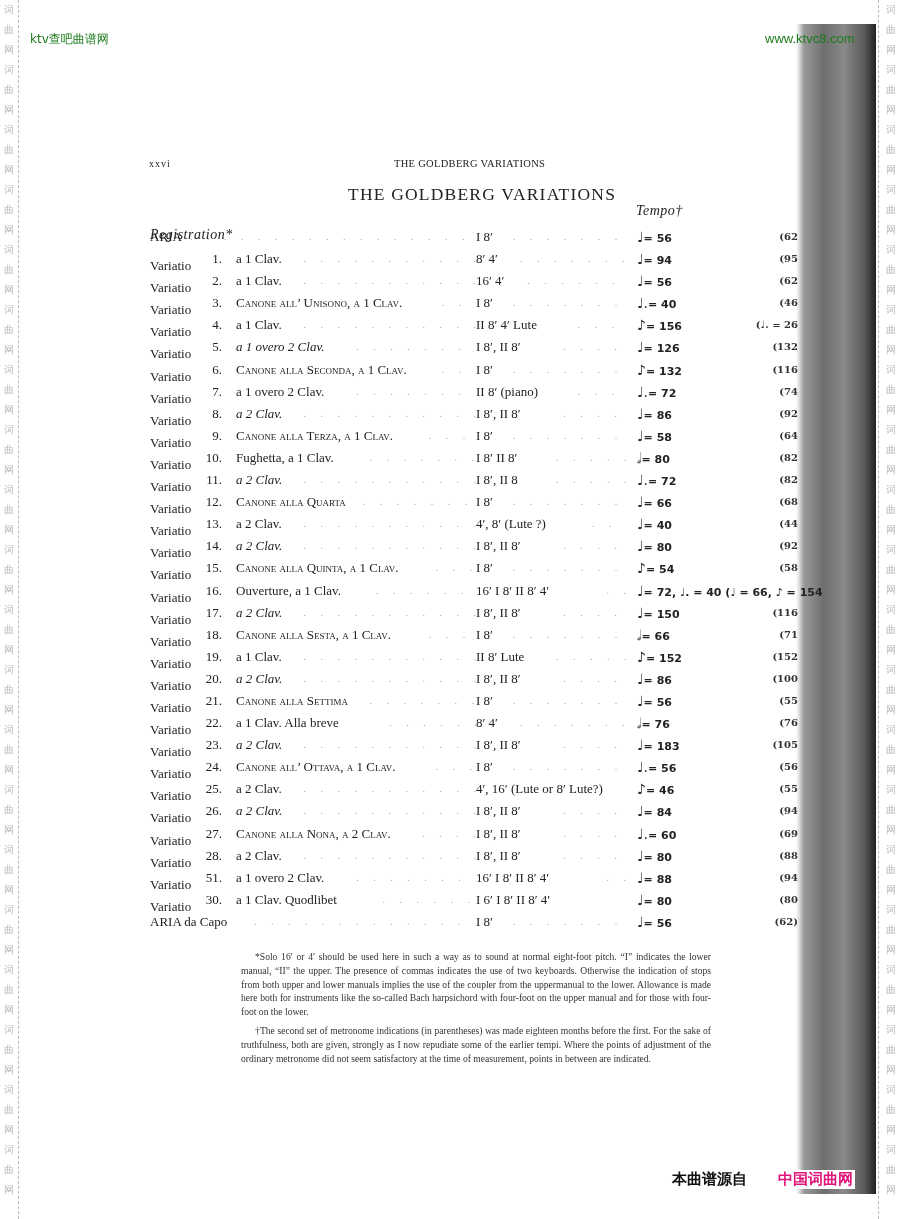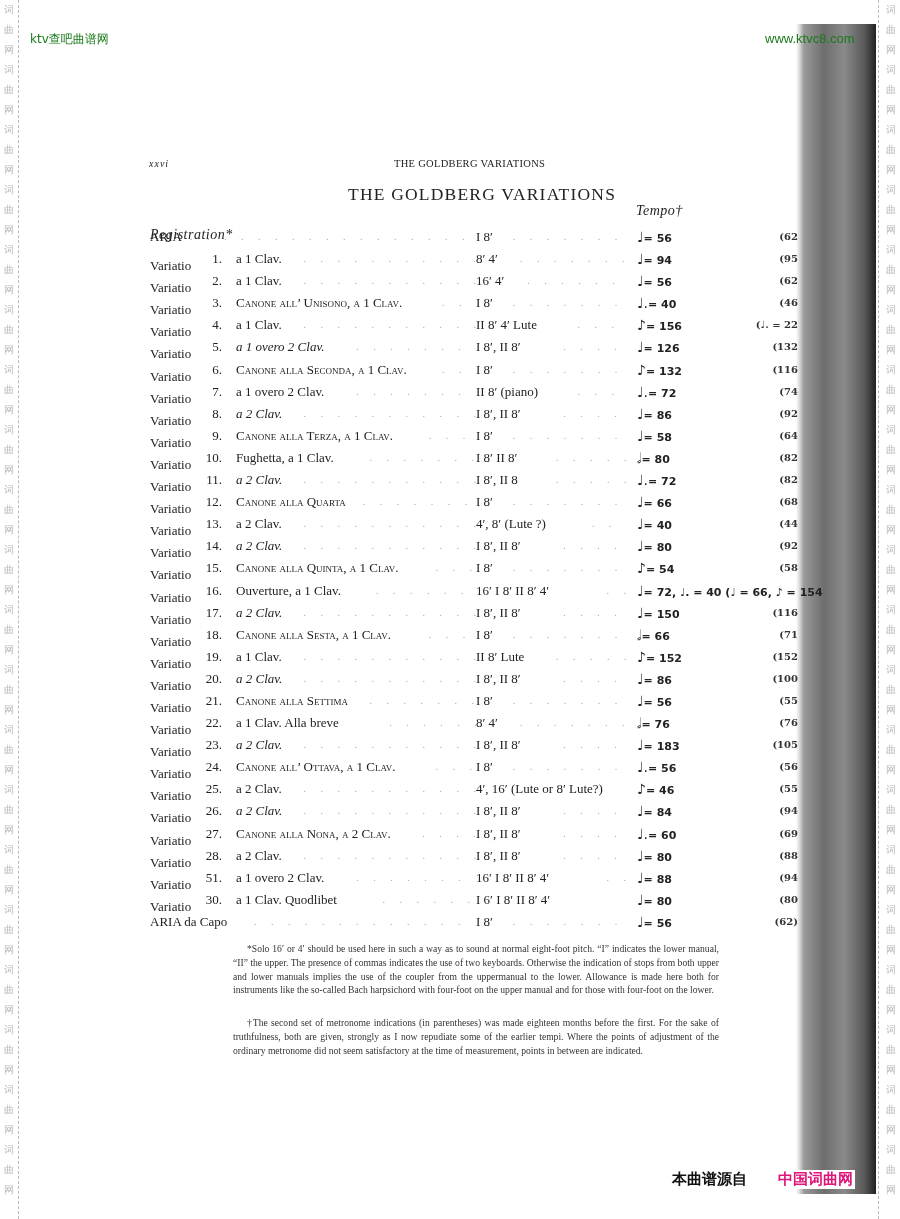--- a/index.html
+++ b/index.html
@@ -7,21 +7,21 @@
   .side{position:absolute;top:0;width:14px;height:1219px;font-family:"DejaVu Sans",sans-serif;font-size:10px;color:#bbb;line-height:20px;text-align:center;}
   .side.left{left:2px;}
   .side.right{right:2px;}
   .side .grp{height:60px;}
   .vline{position:absolute;top:0;height:1219px;border-left:1px dashed #bbb;}
   .wm-left{position:absolute;left:30px;top:31px;font-family:"DejaVu Sans",sans-serif;font-size:12px;color:#1a7a1a;}
   .wm-right{position:absolute;left:765px;top:31px;font-family:"Liberation Sans",sans-serif;font-size:13px;color:#1a7a1a;z-index:3;}
   .scan-shadow{position:absolute;left:796px;top:24px;width:80px;height:1170px;background:linear-gradient(to right,#fff 0%,#ddd 4%,#999 10%,#6e6e6e 35%,#8a8a8a 60%,#5a5a5a 85%,#222 100%);z-index:1;}
   .footer-src{position:absolute;left:668px;top:1170px;font-family:"DejaVu Sans",sans-serif;font-size:15px;font-weight:bold;color:#111;background:#fff;padding:0 4px;z-index:3;}
   .footer-site{position:absolute;left:776px;top:1170px;font-family:"DejaVu Sans",sans-serif;font-size:15px;font-weight:bold;color:#e0157a;background:#fff;padding:0 2px;z-index:3;}
-  .pageno{position:absolute;left:149px;top:158px;font-size:10px;letter-spacing:1px;font-style:italic;}
+  .pageno{position:absolute;left:149px;top:158px;font-size:10px;letter-spacing:1px;}
   .running{position:absolute;left:394px;top:158px;font-size:10.5px;letter-spacing:0.3px;}
   .title{position:absolute;left:348px;top:184px;font-size:17.5px;letter-spacing:1.2px;}
   .h-reg{position:absolute;left:150px;top:203px;font-size:14px;font-style:italic;letter-spacing:0.5px;margin-top:24px;}
   .h-tempo{position:absolute;left:636px;top:203px;font-size:14px;font-style:italic;letter-spacing:0.5px;}
   .rows{position:absolute;left:150px;top:228px;width:660px;z-index:2;}
   .row{position:relative;height:22.1px;font-size:13px;line-height:18px;}
   .row .name{position:absolute;left:0;top:7px;white-space:nowrap;}
   .row .num{position:absolute;left:52px;width:20px;text-align:right;}
   .row .desc{position:absolute;left:86px;top:0;white-space:nowrap;}
   .row.aria .desc{left:0;}
@@ -29,21 +29,21 @@
   .row .stops{position:absolute;left:326px;top:0;white-space:nowrap;}
   .row .dots2{position:absolute;left:430px;top:0;color:#aaa;letter-spacing:6px;font-size:10px;width:52px;overflow:hidden;white-space:nowrap;}
   .row .tempo{position:absolute;left:487px;top:0;font-family:"DejaVu Sans",sans-serif;font-weight:bold;font-size:11px;white-space:nowrap;}
   .row .tempo .note{font-family:"DejaVu Sans",sans-serif;font-weight:normal;font-size:14px;}
   .row .alt{position:absolute;right:12px;top:0;font-family:"DejaVu Serif",serif;font-size:10px;font-weight:bold;color:#333;white-space:nowrap;}
   .sc{font-variant:small-caps;}
   .it{font-style:italic;}
   .fn{position:absolute;left:233px;width:486px;font-size:9.6px;line-height:13.8px;text-align:justify;color:#333;}
   .fn1{top:942px;}
   .fn2{top:1016px;}
-  .fn p{margin:0;text-indent:14px;}
+  .fn p{margin:8px;text-indent:14px;}
 </style>
 </head>
 <body>
 
 <div class="vline" style="left:18px"></div>
 <div class="vline" style="left:878px"></div>
 <div class="side left" id="side-left">
     <div class="grp">
       <div>词</div>
       <div>曲</div>
@@ -298,21 +298,21 @@
       <span class="alt">(46</span>
     </div>
     <div class="row">
       <span class="name">Variatio</span>
       <span class="num">4.</span>
       <span class="desc">a 1 Clav.</span>
       <span class="dots1" style="left: 153.4px; width: 172.6px;">. . . . . . . . . . . . . . . . . . . . . . . . . . . . .</span>
       <span class="stops">II 8′ 4′ Lute</span>
       <span class="dots2" style="left: 427.6px; width: 48.4px;">. . . . . . . . . . . .</span>
       <span class="tempo"><span class="note">♪</span><span>= 156</span></span>
-      <span class="alt">(♩. = 22</span>
+      <span class="alt">(♩. = 26</span>
     </div>
     <div class="row">
       <span class="name">Variatio</span>
       <span class="num">5.</span>
       <span class="desc it">a 1 overo 2 Clav.</span>
       <span class="dots1" style="left: 206.2px; width: 119.8px;">. . . . . . . . . . . . . . . . . . . . . . . . . . . . .</span>
       <span class="stops">I 8′, II 8′</span>
       <span class="dots2" style="left: 413.2px; width: 62.8px;">. . . . . . . . . . . .</span>
       <span class="tempo"><span class="note">♩</span><span>= 126</span></span>
       <span class="alt">(132</span>

